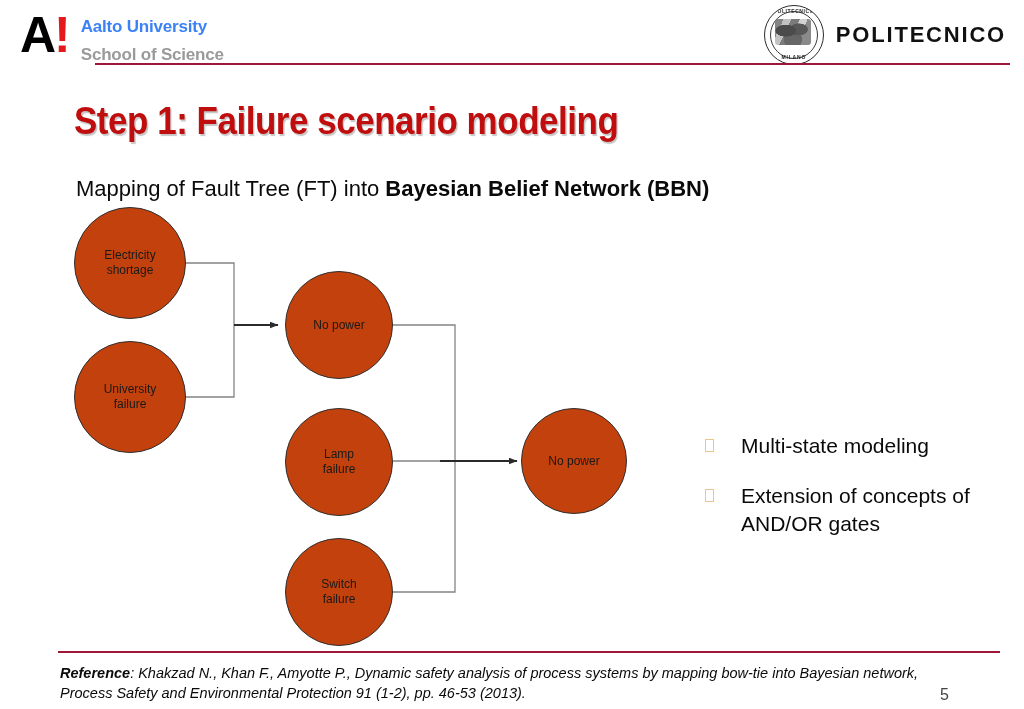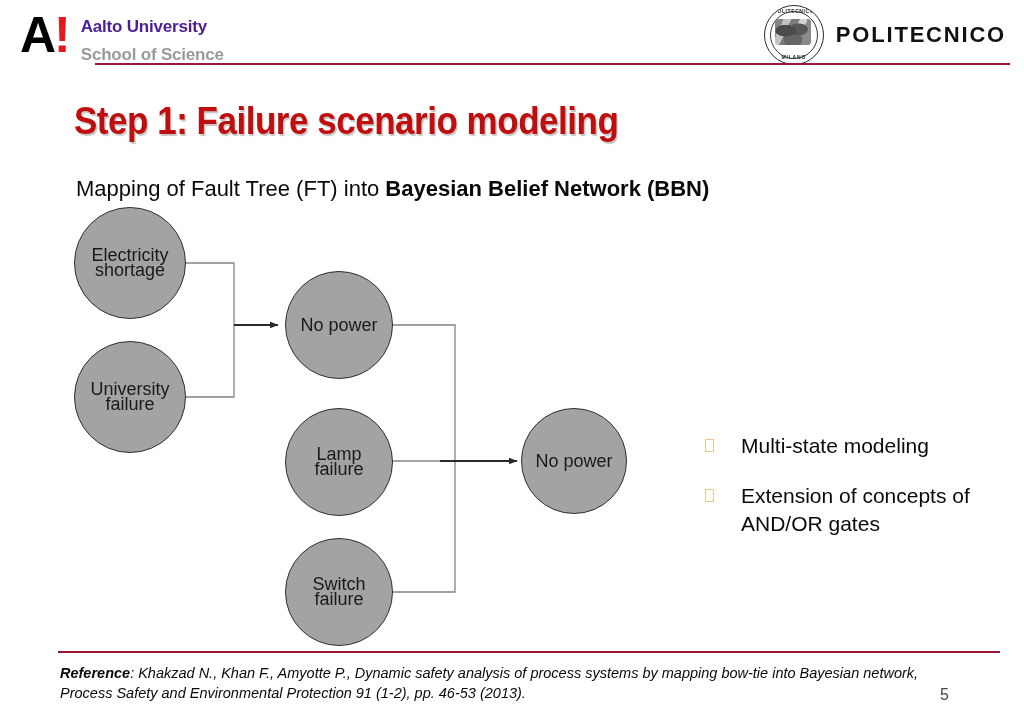--- a/index.html
+++ b/index.html
@@ -38,21 +38,21 @@
   }
   #aalto-mark .a-glyph { color: #000000; }
   #aalto-mark .bang-glyph { color: #e4191c; }
   #aalto-wordmark {
     margin-left: 12px;
     padding-top: 5px;
   }
   .aalto-line1 {
     font-size: 17px;
     font-weight: bold;
-    color: #4c1d95;
+    color: #3b82f6;
     line-height: 20px;
     letter-spacing: -0.2px;
   }
   .aalto-line2 {
     font-size: 17px;
     font-weight: bold;
     color: #9a9a9a;
     line-height: 20px;
     letter-spacing: -0.2px;
     margin-top: 8px;
@@ -158,26 +158,26 @@
   #diagram {
     position: absolute;
     left: 0; top: 0;
     width: 1024px; height: 709px;
     pointer-events: none;
   }
   .node {
     position: absolute;
     border: 1.6px solid #2f2f2f;
     border-radius: 50%;
-    background: #a3a3a3;
+    background: #c2410c;
     display: flex;
     align-items: center;
     justify-content: center;
     text-align: center;
-    font-size: 18px;
+    font-size: 12px;
     line-height: 15px;
     color: #1a1a1a;
     box-sizing: border-box;
   }
 
   
   #advantages {
     position: absolute;
     left: 690px; top: 432px;
     width: 320px;

